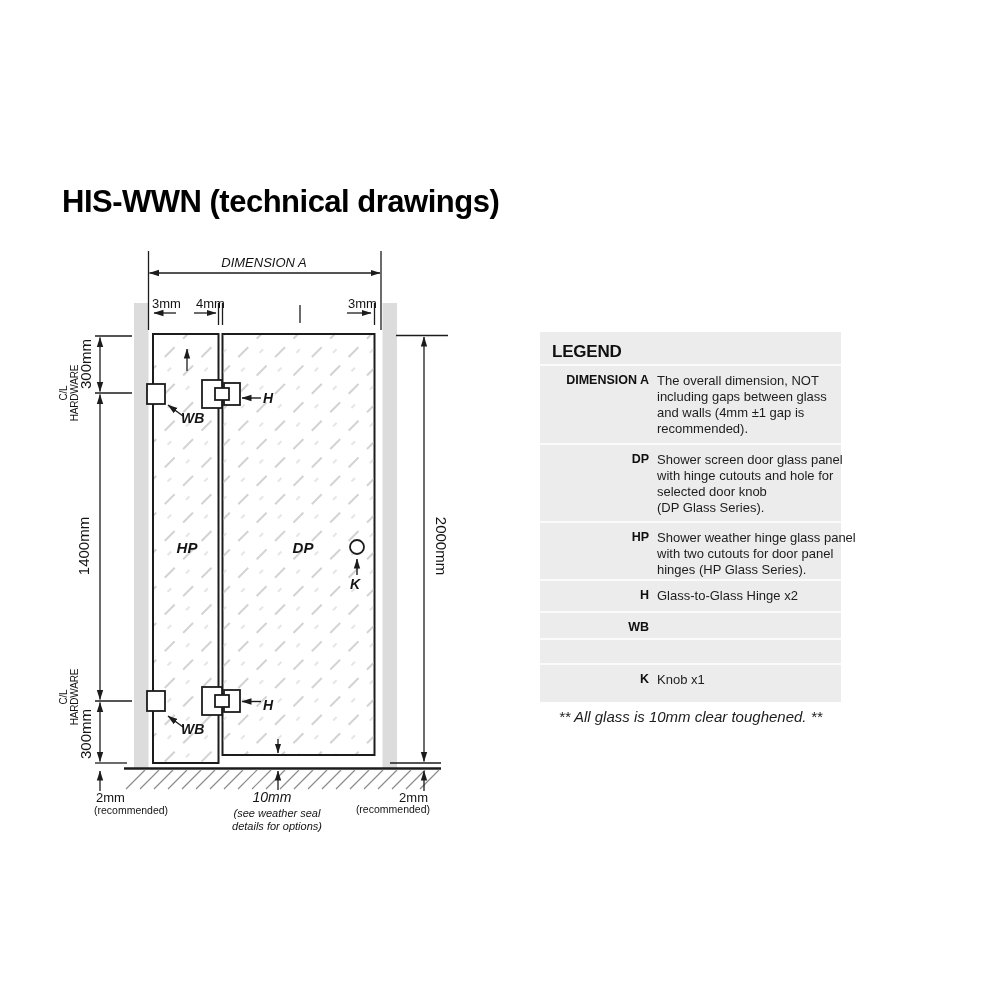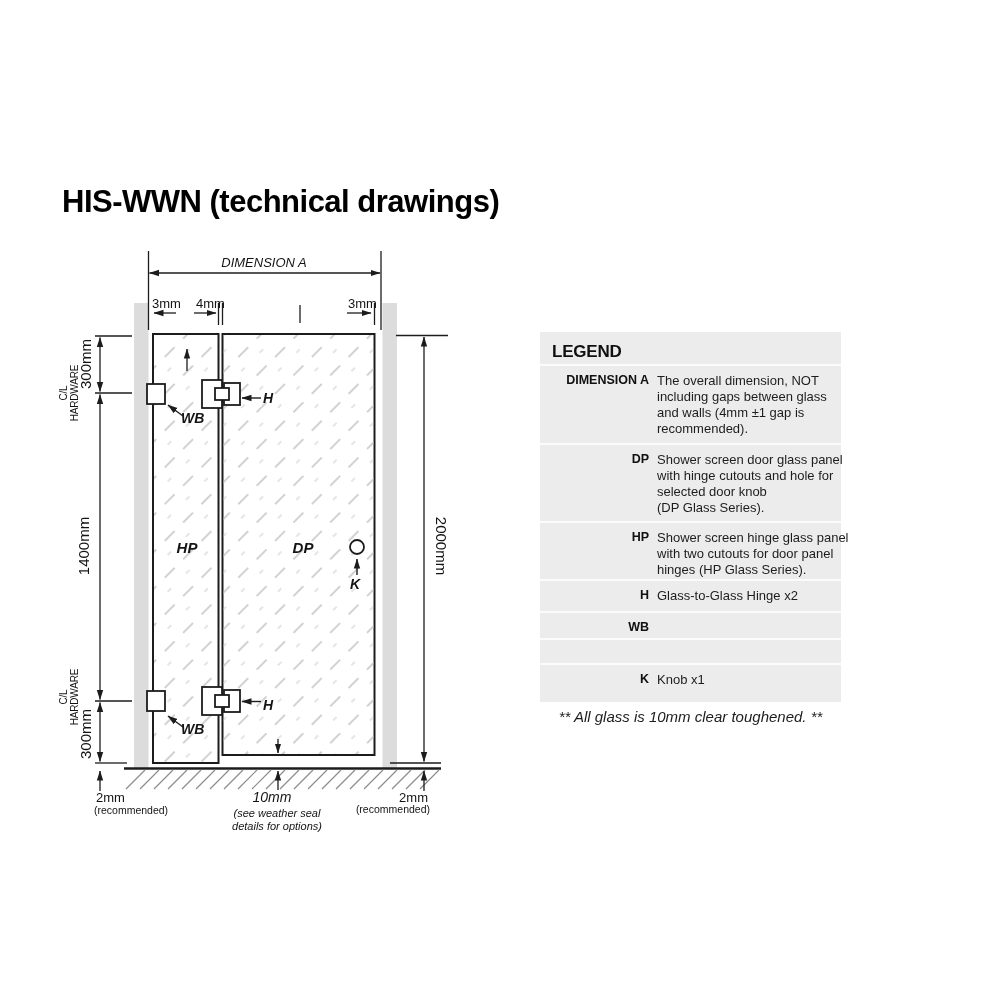--- a/index.html
+++ b/index.html
@@ -175,21 +175,21 @@
     </div>
     <div class="legend-row rh1">
       <div class="term">DP</div>
       <div class="desc">Shower screen door glass panel
 with hinge cutouts and hole for
 selected door knob
 (DP Glass Series).</div>
     </div>
     <div class="legend-row rh2">
       <div class="term">HP</div>
-      <div class="desc">Shower screen hinge glass panel
+      <div class="desc">Shower weather hinge glass panel
 with two cutouts for door panel
 hinges (HP Glass Series).</div>
     </div>
     <div class="legend-row rh3">
       <div class="term">H</div>
       <div class="desc">Glass-to-Glass Hinge x2</div>
     </div>
     <div class="legend-row rh4">
       <div class="term">WB</div>
     </div>

